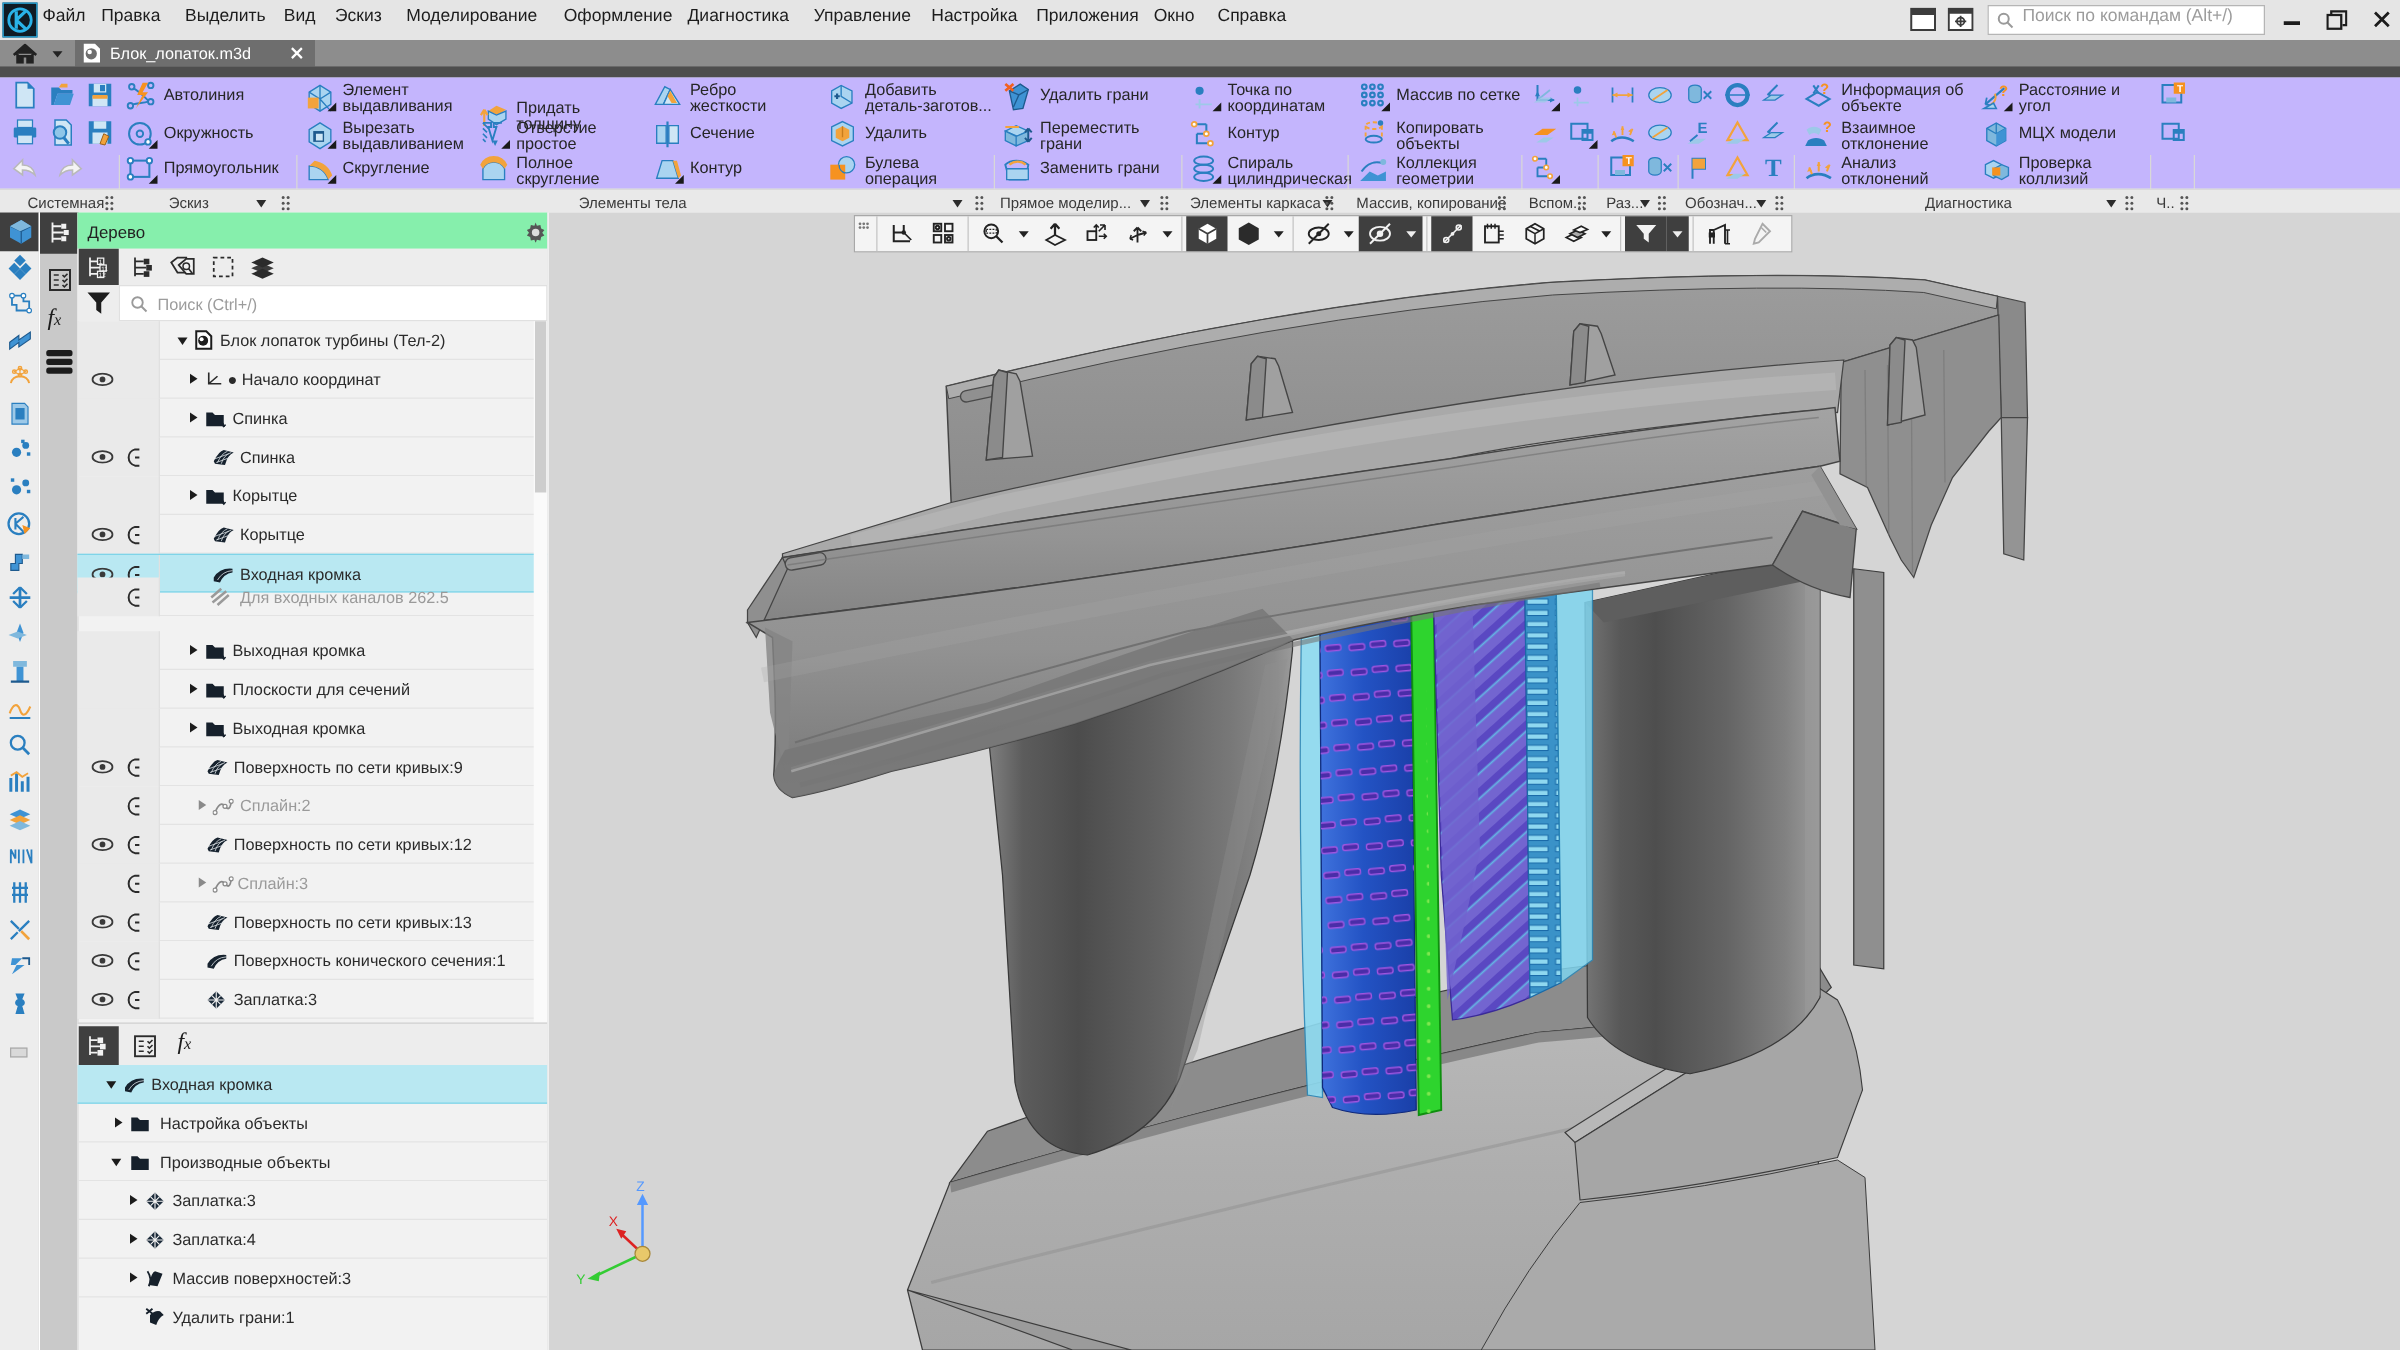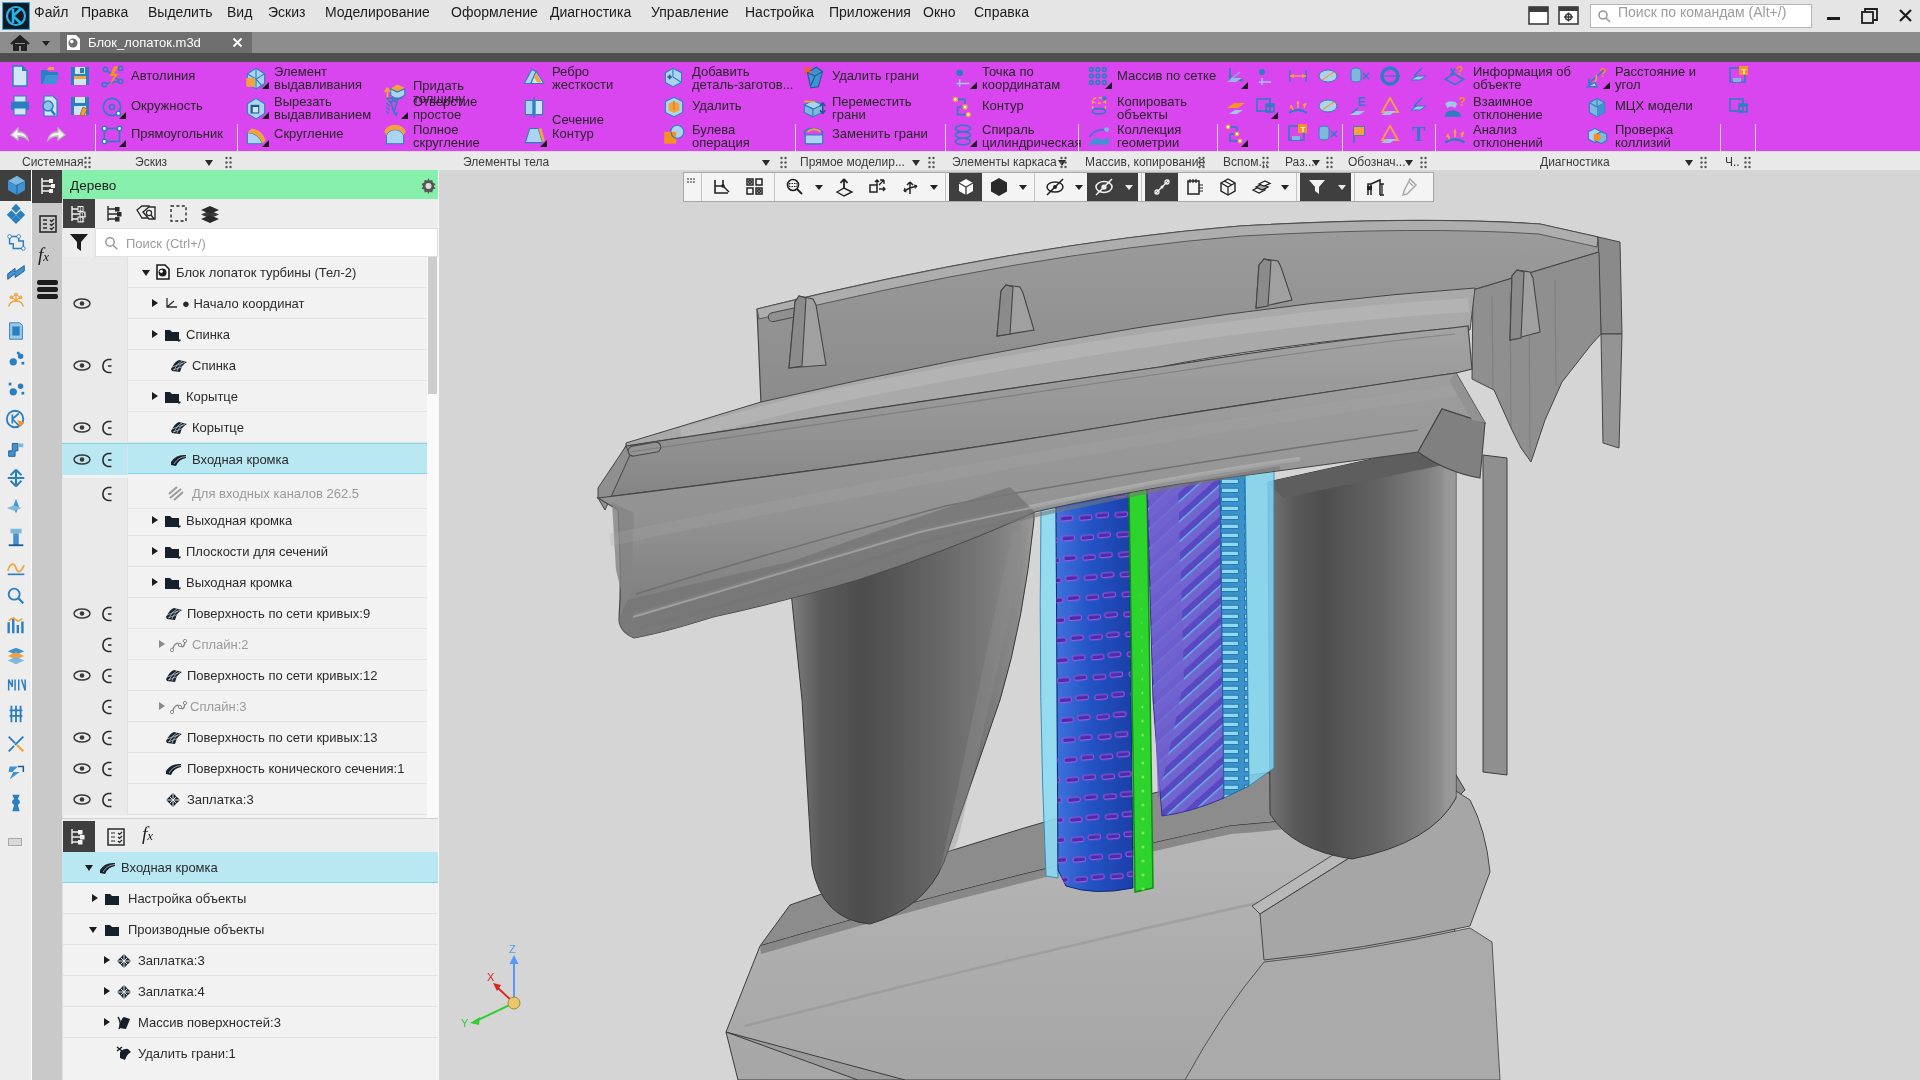--- a/index.html
+++ b/index.html
@@ -3,21 +3,21 @@
 <style>
 *{margin:0;padding:0;box-sizing:border-box}
 html,body{width:1920px;height:1080px;overflow:hidden;font-family:"Liberation Sans",sans-serif;background:#d5d5d5}
 .abs{position:absolute}
 #menubar{position:absolute;left:0;top:0;width:1920px;height:32px;background:#e5e5e5}
 #menubar span{position:absolute;top:4px;font-size:14px;color:#1c1c1c;white-space:nowrap}
 #logo{position:absolute;left:2px;top:2px;width:28px;height:28px;background:#101b24;border:1px solid #2ab2e8}
 #tabbar{position:absolute;left:0;top:32px;width:1920px;height:21px;background:#8d8d8d}
 #tab1{position:absolute;left:60px;top:32px;width:192px;height:21px;background:#6e6e6e;color:#fff;font-size:13px}
 #darkstrip{position:absolute;left:0;top:53px;width:1920px;height:9px;background:#4e4e4e}
-#ribbon{position:absolute;left:0;top:62px;width:1920px;height:89px;background:#d946ef}
+#ribbon{position:absolute;left:0;top:62px;width:1920px;height:89px;background:#c4b5fd}
 #labelstrip{position:absolute;left:0;top:151px;width:1920px;height:19px;background:#e9e9e9;border-top:1px solid #dadada;box-shadow:0 1px 0 #fafafa}
 #labelstrip .gl{position:absolute;top:3px;font-size:12px;color:#3a3a3a;white-space:nowrap}
 .vsep{position:absolute;top:62px;height:89px;width:1px;background:#d8d8d8}
 .rb{position:absolute;display:flex;align-items:flex-start;white-space:nowrap}
 .rb svg{flex:none}
 .rb .lb{margin-left:5px;font-size:13px;line-height:13px;color:#262626;margin-top:1px}
 .dar{position:absolute;width:0;height:0;border-left:4px solid transparent;border-right:4px solid transparent;border-top:5px solid #2b2b2b}
 .cornertri{position:absolute;width:0;height:0;border-left:7px solid transparent;border-bottom:7px solid #1a1a1a}
 #leftbar1{position:absolute;left:0;top:170px;width:31px;height:910px;background:#ededed}
 #leftbar2{position:absolute;left:31px;top:170px;width:31px;height:910px;background:#c9c9c9;border-left:1px solid #fff}
@@ -465,21 +465,21 @@
 <div class="rb" style="left:521px;top:2px">
       <svg width="26" height="26" viewBox="0 0 24 24">
         <use href="#i-rib"></use>
       </svg>
       <span class="lb">Ребро<br>жесткости</span>
     </div>
 <div class="rb" style="left:521px;top:32px">
       <svg width="26" height="26" viewBox="0 0 24 24">
         <use href="#i-sect"></use>
       </svg>
-      <span class="lb" style="margin-top:19px">Сечение</span>
+      <span class="lb" style="margin-top:5px">Сечение</span>
     </div>
 <div class="rb" style="left:521px;top:60px">
       <svg width="26" height="26" viewBox="0 0 24 24">
         <use href="#i-slant"></use>
       </svg>
       <span class="lb" style="margin-top:5px">Контур</span>
     </div>
 <div class="cornertri" style="left:540px;top:78px"></div>
 <div class="rb" style="left:661px;top:2px">
       <svg width="26" height="26" viewBox="0 0 24 24">
@@ -1131,21 +1131,21 @@
         </svg>
         <svg class="abs" style="left:38px;top:8px" width="13" height="16" viewBox="0 0 13 16">
           <use href="#s-in"></use>
         </svg>
       </div>
       <svg class="abs" style="left:108px;top:8px" width="18" height="15" viewBox="0 0 18 15">
         <use href="#s-surf2"></use>
       </svg>
       <span class="abs" style="left:130px;top:8px">Входная кромка</span>
     </div>
-<div class="trow tsep" style="top:478px">
+<div class="trow tsep" style="top:462px">
       <div class="cols">
         <svg class="abs" style="left:38px;top:8px" width="13" height="16" viewBox="0 0 13 16">
           <use href="#s-in"></use>
         </svg>
       </div>
       <svg class="abs" style="left:106px;top:8px" width="16" height="15" viewBox="0 0 16 15">
         <use href="#s-hatch"></use>
       </svg>
       <span class="abs gray" style="left:130px;top:8px">Для входных каналов 262.5</span>
     </div>

